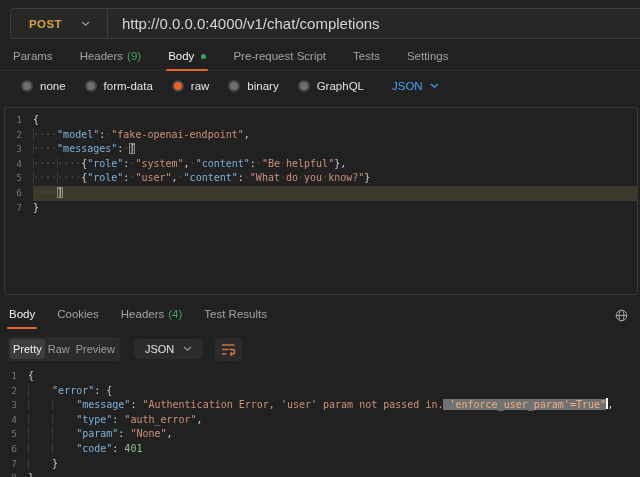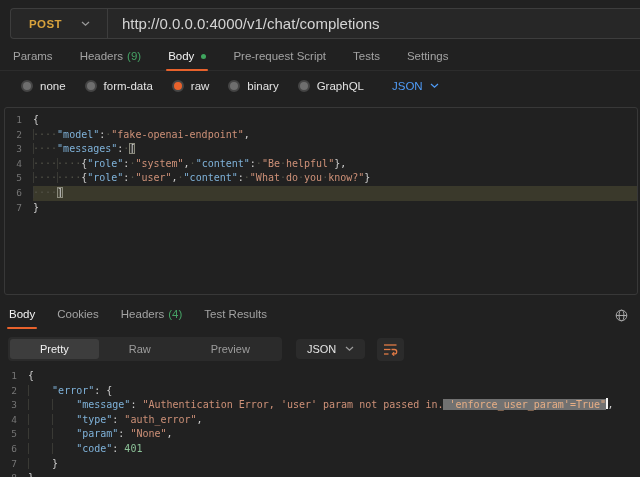--- a/index.html
+++ b/index.html
@@ -92,21 +92,21 @@
   .resp-tabs {
     display:flex; align-items:flex-end; gap:22px;
     padding:13px 12px 0 9px;
     font-size:11.5px;
   }
   .resp-tabs .spacer { flex:1; }
   .globe-btn { padding-bottom:6px; cursor:pointer; display:flex; align-items:center; }
 
   .resp-toolbar { display:flex; align-items:center; gap:9px; margin:9px 0 5px 8px; }
   .seg { background:#2b2b2b; border-radius:4px; padding:2px; display:flex; }
-  .seg-btn { padding:4px 30px; font-size:11px; color:#9d9d9d; border-radius:3px; cursor:pointer; white-space:nowrap; }
+  .seg-btn { padding:4px 3px; font-size:11px; color:#9d9d9d; border-radius:3px; cursor:pointer; white-space:nowrap; }
   .seg-btn.active { background:#3d3d3d; color:#f2f2f2; }
   .resp-lang { background:#2b2b2b; border-radius:4px; padding:4px 11px; display:flex; align-items:center; gap:9px; font-size:11px; color:#e6e6e6; cursor:pointer; margin-left:5px; }
   .wrap-btn { background:#2b2b2b; border-radius:4px; width:27px; height:23px; display:flex; align-items:center; justify-content:center; cursor:pointer; margin-left:3px; }
 </style>
 </head>
 <body>
 
 <div class="app">
 
   <div class="url-row">

